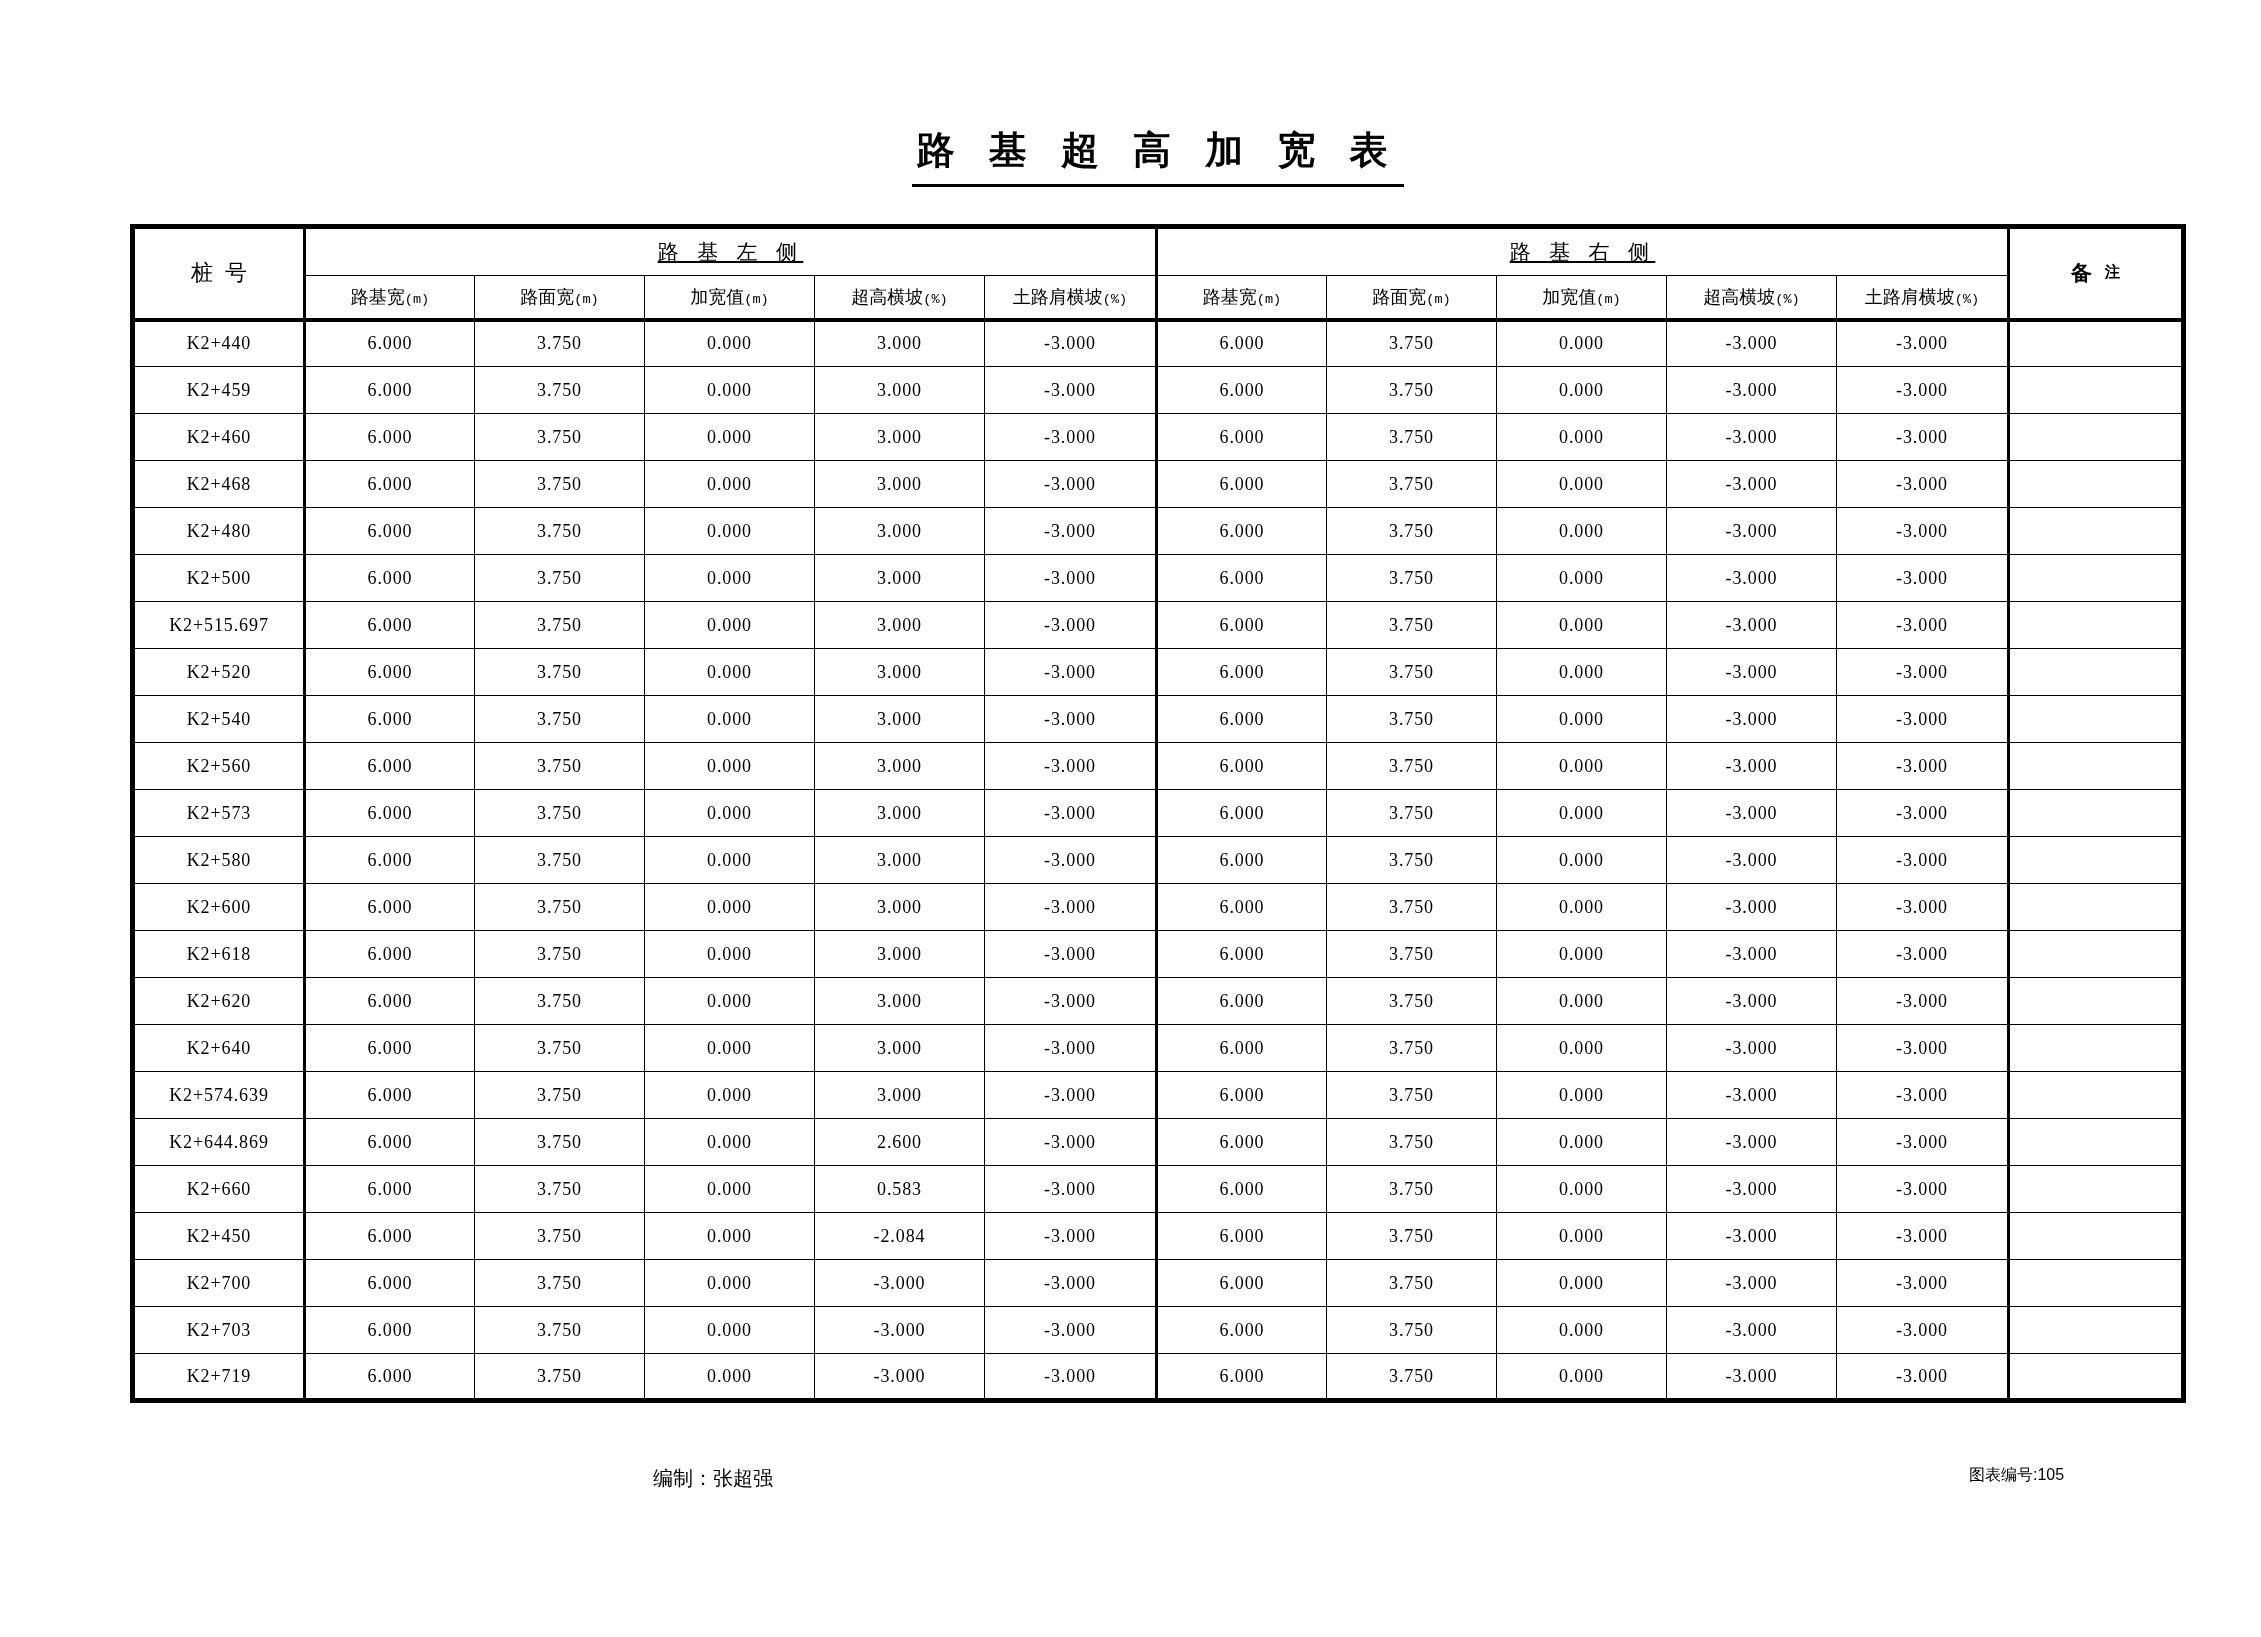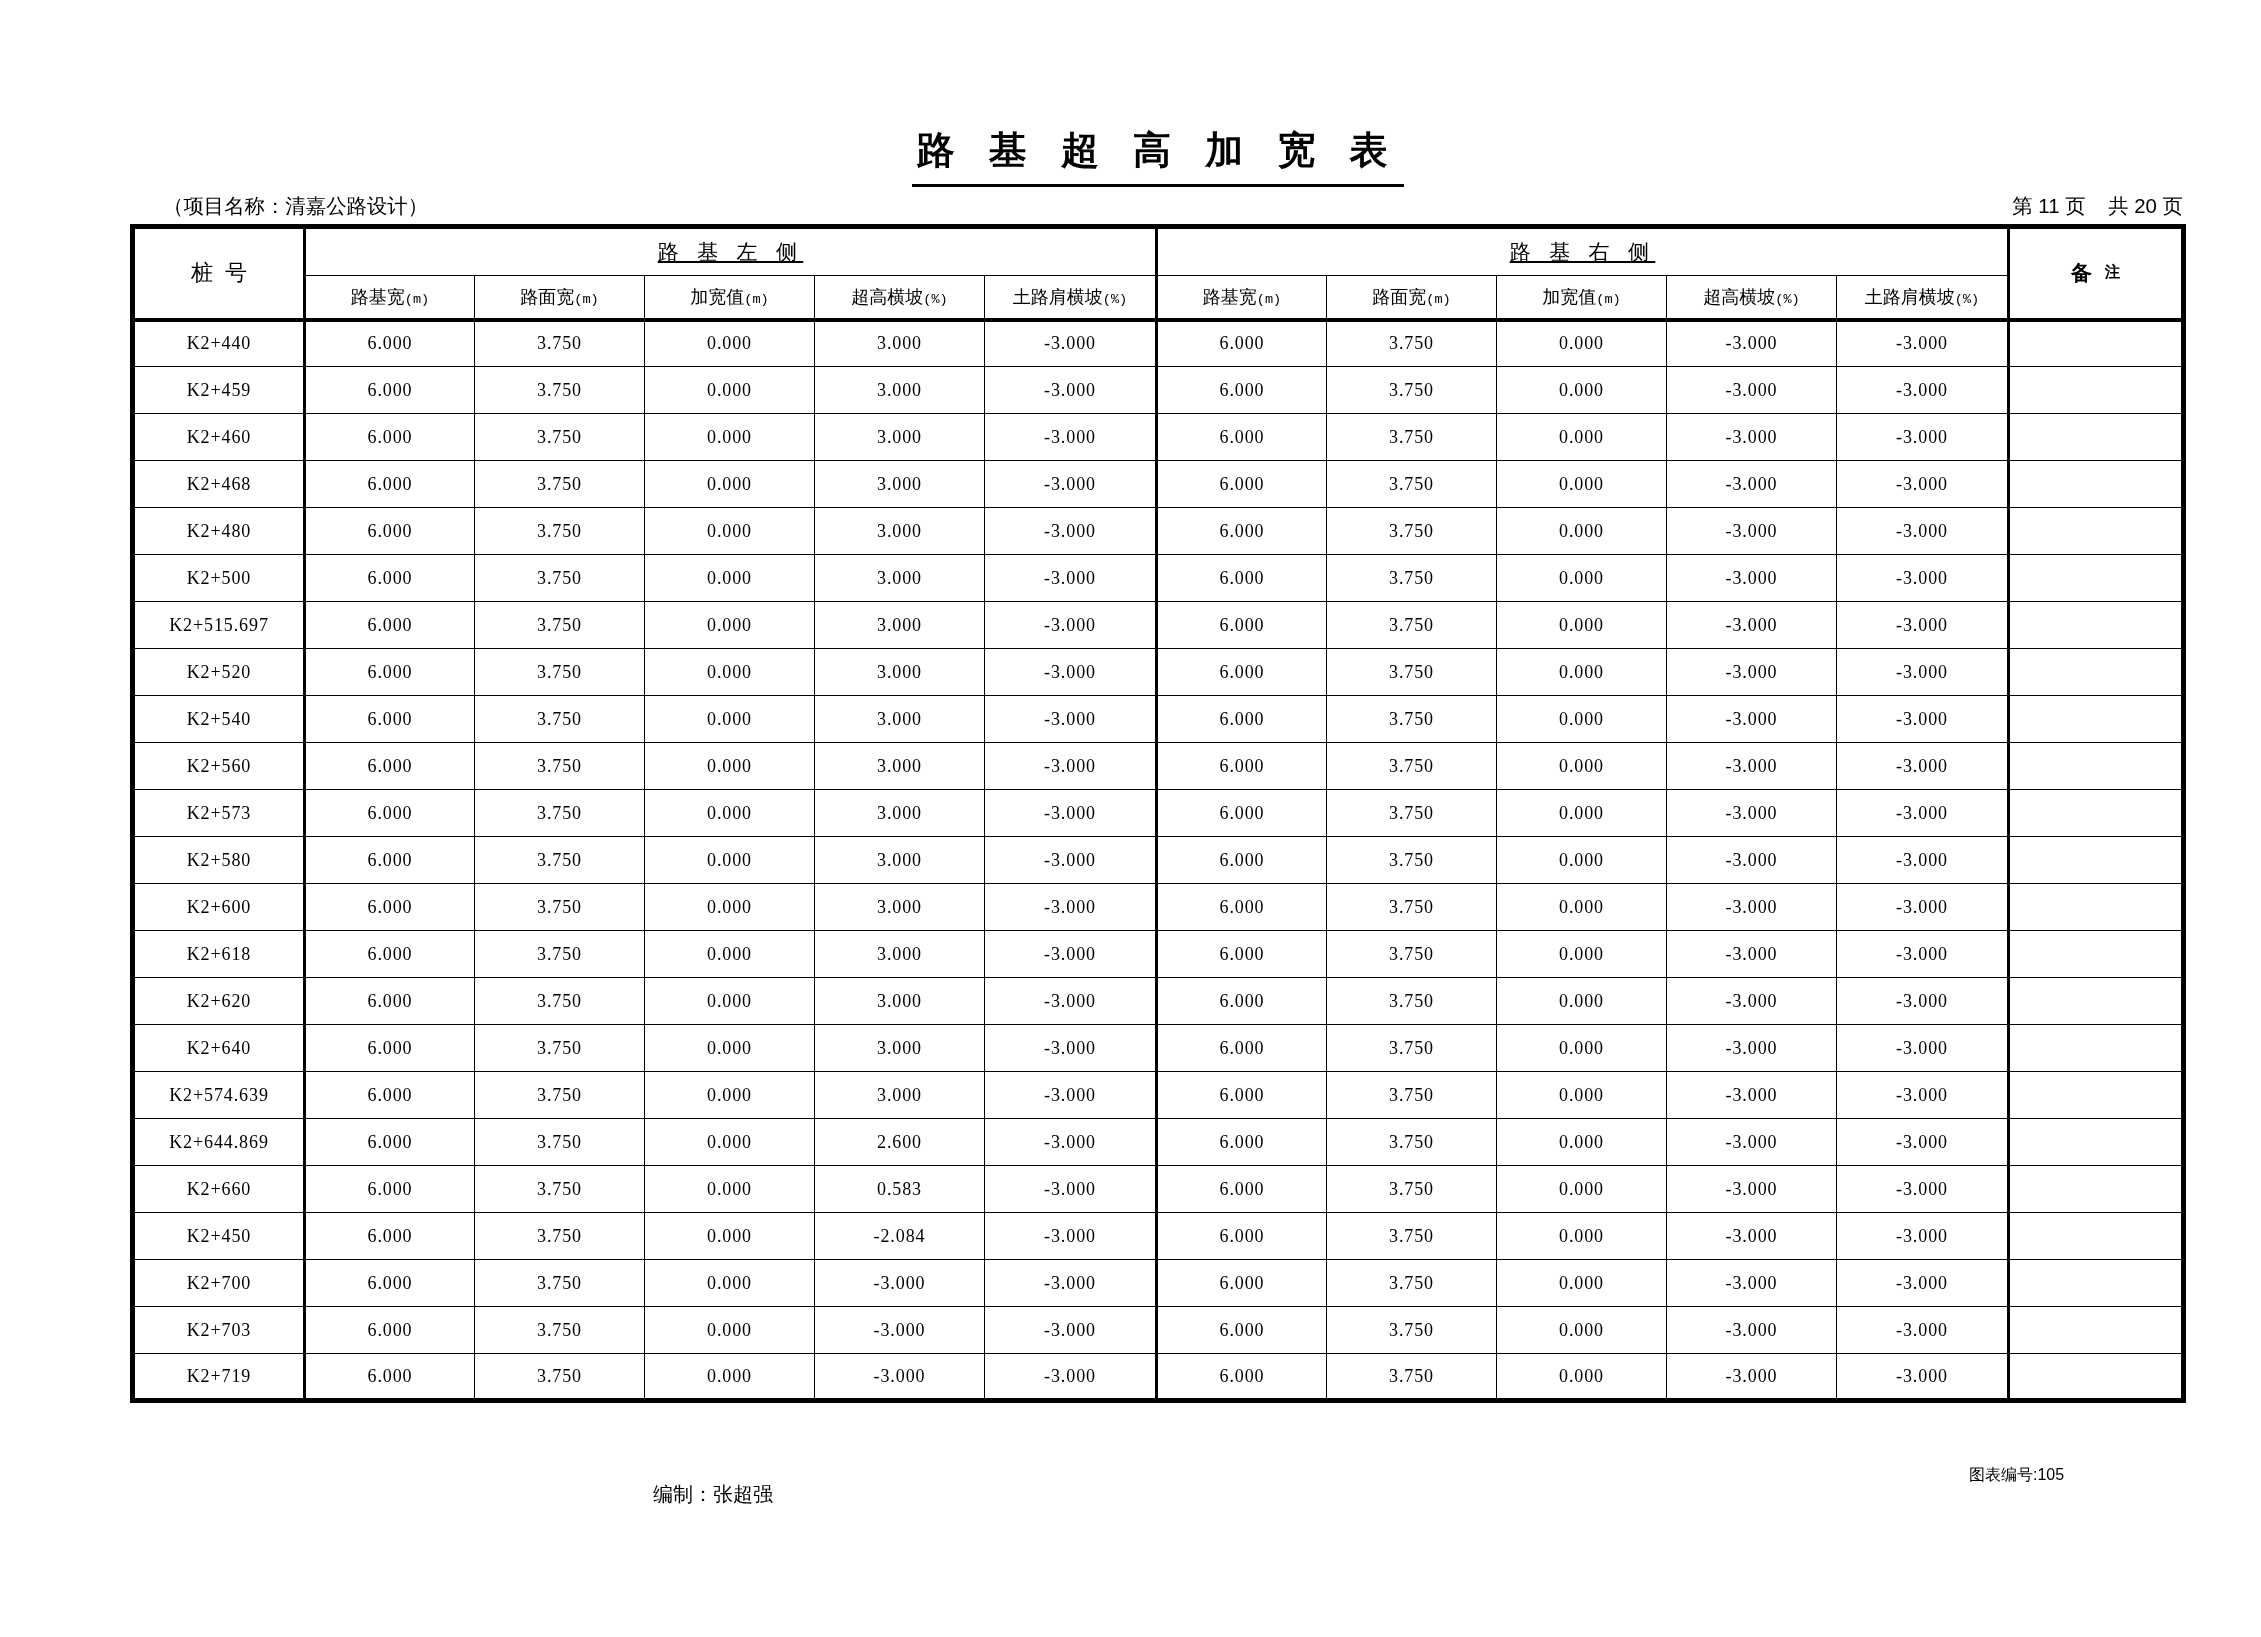--- a/index.html
+++ b/index.html
@@ -92,41 +92,36 @@
   td.station, td.num {
     font-family: "Liberation Serif", serif;
     font-size: 18px;
     letter-spacing: 0.9px;
   }
   td.remark-cell-td { font-size: 16.3px; }
   .footer-left {
     position: absolute;
     left: 653px; top: 1465px;
     font-size: 20px;
-    margin-top: 16px;
   }
   .footer-right {
     position: absolute;
     left: 1969px; top: 1465px;
     font-size: 16px;
   }
 </style>
 </head>
 <body>
 
 <div class="page">
 
   <div class="title-wrap">
     <div class="title">路 基 超 高 加 宽 表</div>
   </div>
 
-  <div class="subhead">
-    <div>（项目名称：清嘉公路设计）</div>
-    <div class="pageinfo">第 11 页    共 20 页</div>
-  </div>
 
   <table class="tbl">
     <colgroup>
       <col style="width:172px">
       <col style="width:170px">
         <col style="width:170px">
         <col style="width:170px">
         <col style="width:170px">
         <col style="width:172px">
       <col style="width:170px">

